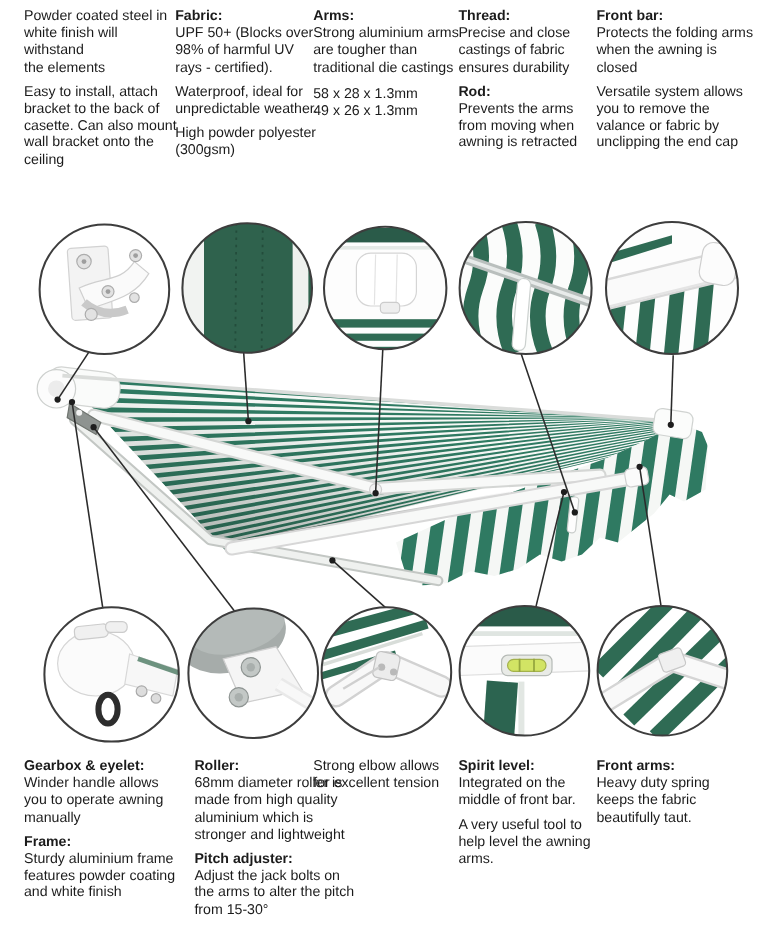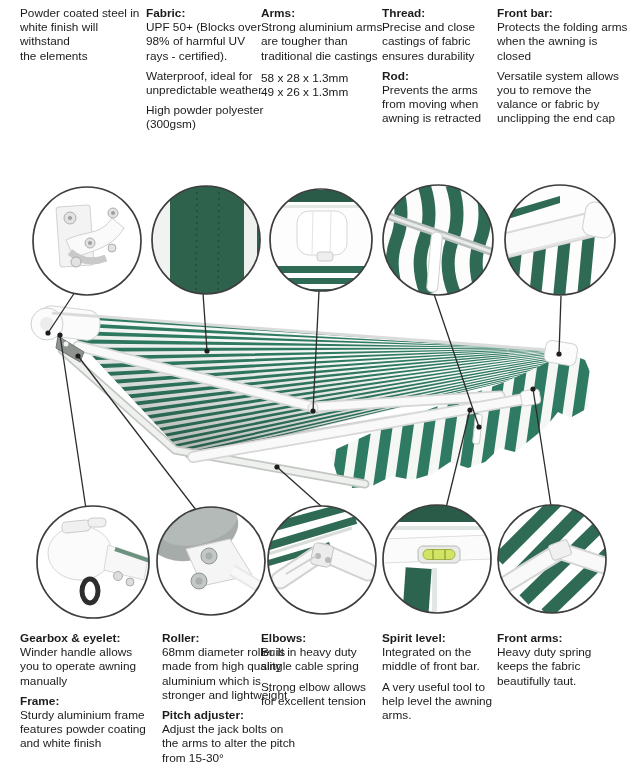--- a/index.html
+++ b/index.html
@@ -27,20 +27,28 @@
 </head>
 <body>
 
 <div class="col" id="tc1">
   <div class="sec">
     <div class="h"></div>
     <div class="t">Powder coated steel in
 white finish will withstand
 the elements</div>
   </div>
+  <div class="sec">
+    <div class="h"></div>
+    <div class="t">Easy to install, attach
+bracket to the back of
+casette. Can also mount
+wall bracket onto the
+ceiling</div>
+  </div>
 </div>
 
 <div class="col" id="tc2">
   <div class="sec">
     <div class="h">Fabric:</div>
     <div class="t">UPF 50+ (Blocks over
 98% of harmful UV
 rays - certified).</div>
   </div>
   <div class="sec">
@@ -125,25 +133,20 @@
   </div>
   <div class="sec">
     <div class="h">Pitch adjuster:</div>
     <div class="t">Adjust the jack bolts on
 the arms to alter the pitch
 from 15-30°</div>
   </div>
 </div>
 
 <div class="col" id="bc3">
-  <div class="sec">
-    <div class="h">Elbows:</div>
-    <div class="t">Built in heavy duty
-single cable spring</div>
-  </div>
   <div class="sec">
     <div class="h"></div>
     <div class="t">Strong elbow allows
 for excellent tension</div>
   </div>
 </div>
 
 <div class="col" id="bc4">
   <div class="sec">
     <div class="h">Spirit level:</div>

